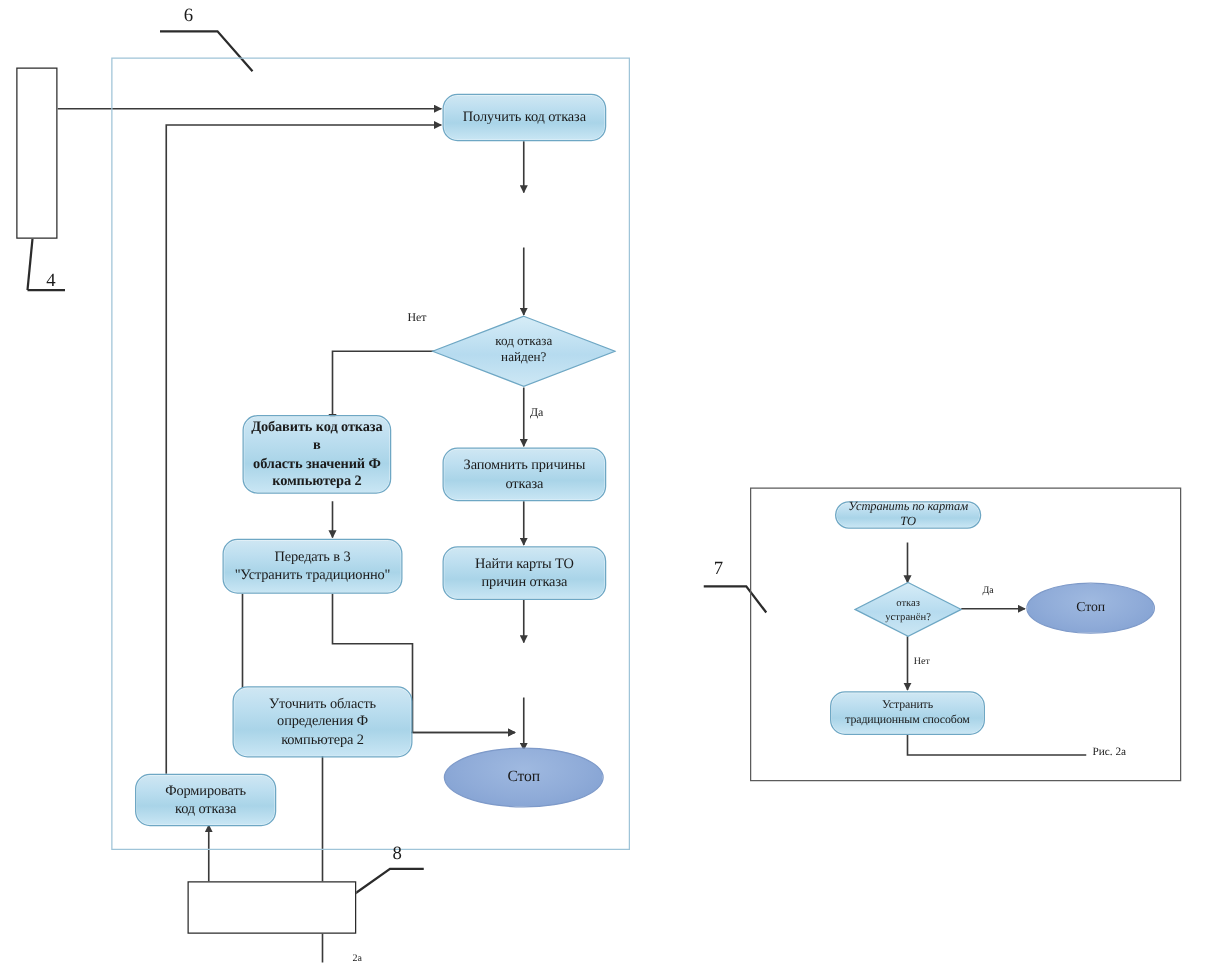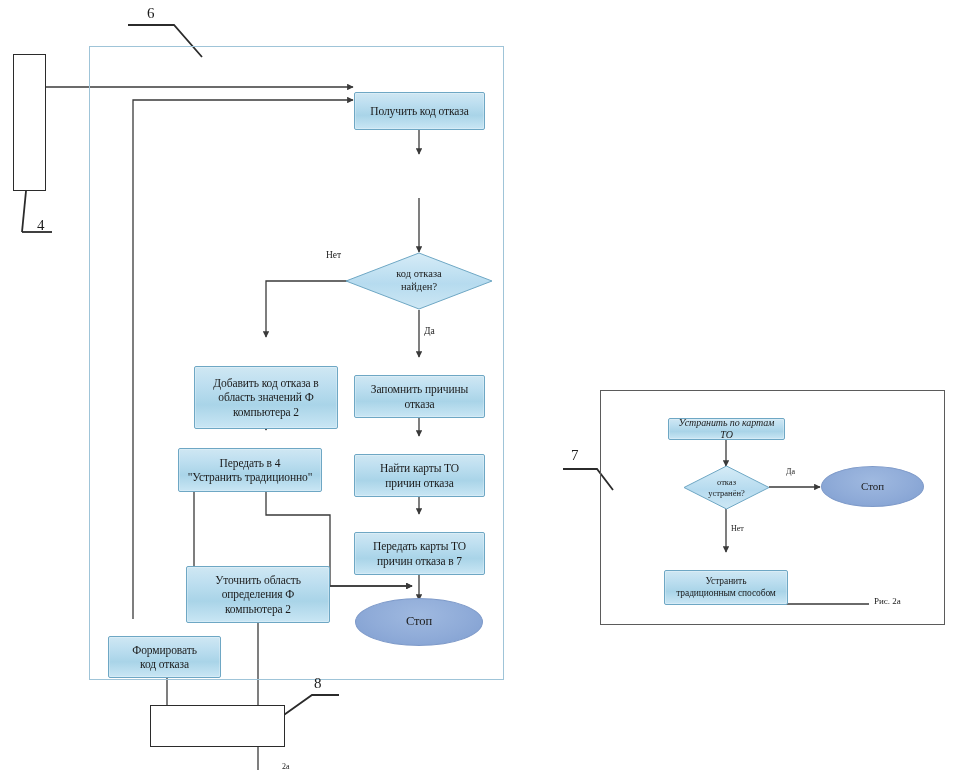--- a/index.html
+++ b/index.html
@@ -31,25 +31,24 @@
     align-items: center;
     justify-content: center;
     text-align: center;
     color: #1b1b1b;
     line-height: 1.22;
     letter-spacing: -0.1px;
   }
   .proc {
     background: linear-gradient(to bottom, #cfe7f3 0%, #bedff0 28%, #a9d4e8 62%, #c9e6f4 100%);
     border: 1px solid #6ea7c4;
-    border-radius: 2px;
+    border-radius: 12px;
     font-size: 11.5px;
     padding: 2px 4px;
     box-shadow: 0 0 0 0.5px rgba(255,255,255,0.5) inset;
-    margin-top: 17px;
   }
   .stop {
     background: radial-gradient(ellipse at 50% 35%, #9fb9e0 0%, #8fabd8 55%, #7f9ed0 100%);
     border: 1px solid #7e9ac9;
     border-radius: 50%;
     font-size: 12.5px;
   }
   .decision-wrap {
     position: absolute;
   }
@@ -212,30 +211,28 @@
 
   <div class="branch" style="left:326px; top:250px;">Нет</div>
   <div class="branch" style="left:424px; top:326px;">Да</div>
 
   <div class="node proc" style="left:354px; top:358px; width:131px; height:43px; white-space:pre-line;">Запомнить причины
 отказа</div>
 
   <div class="node proc" style="left:354px; top:437px; width:131px; height:43px; white-space:pre-line;text-align:center;">Найти карты ТО
 причин отказа</div>
 
-  <div class="node proc" style="left:354px; top:515px; width:131px; height:43px; white-space:pre-line;">Передать карты ТО
-причин отказа в 7</div>
 
   <div class="node stop" style="left:355px; top:598px; width:128px; height:48px;">Стоп</div>
 
-  <div class="node proc" style="left:194px; top:349px; width:144px; height:63px; white-space:pre-line;">Добавить код отказа в
+  <div class="node proc" style="left:194px; top:332px; width:119px; height:63px; white-space:pre-line;font-weight:bold;">Добавить код отказа в
 область значений Ф
 компьютера 2</div>
 
-  <div class="node proc" style="left:178px; top:431px; width:144px; height:44px; white-space:pre-line;">Передать в 4
+  <div class="node proc" style="left:178px; top:431px; width:144px; height:44px; white-space:pre-line;">Передать в 3
 "Устранить традиционно"</div>
 
   <div class="node proc" style="left:186px; top:549px; width:144px; height:57px; white-space:pre-line;">Уточнить область
 определения Ф
 компьютера 2</div>
 
   <div class="node proc" style="left:108px; top:619px; width:113px; height:42px; white-space:pre-line;">Формировать
 код отказа</div>
 
   <div class="node proc" style="left:668px; top:401px; width:117px; height:22px; font-size:10px;font-style:italic;">Устранить по картам ТО</div>

